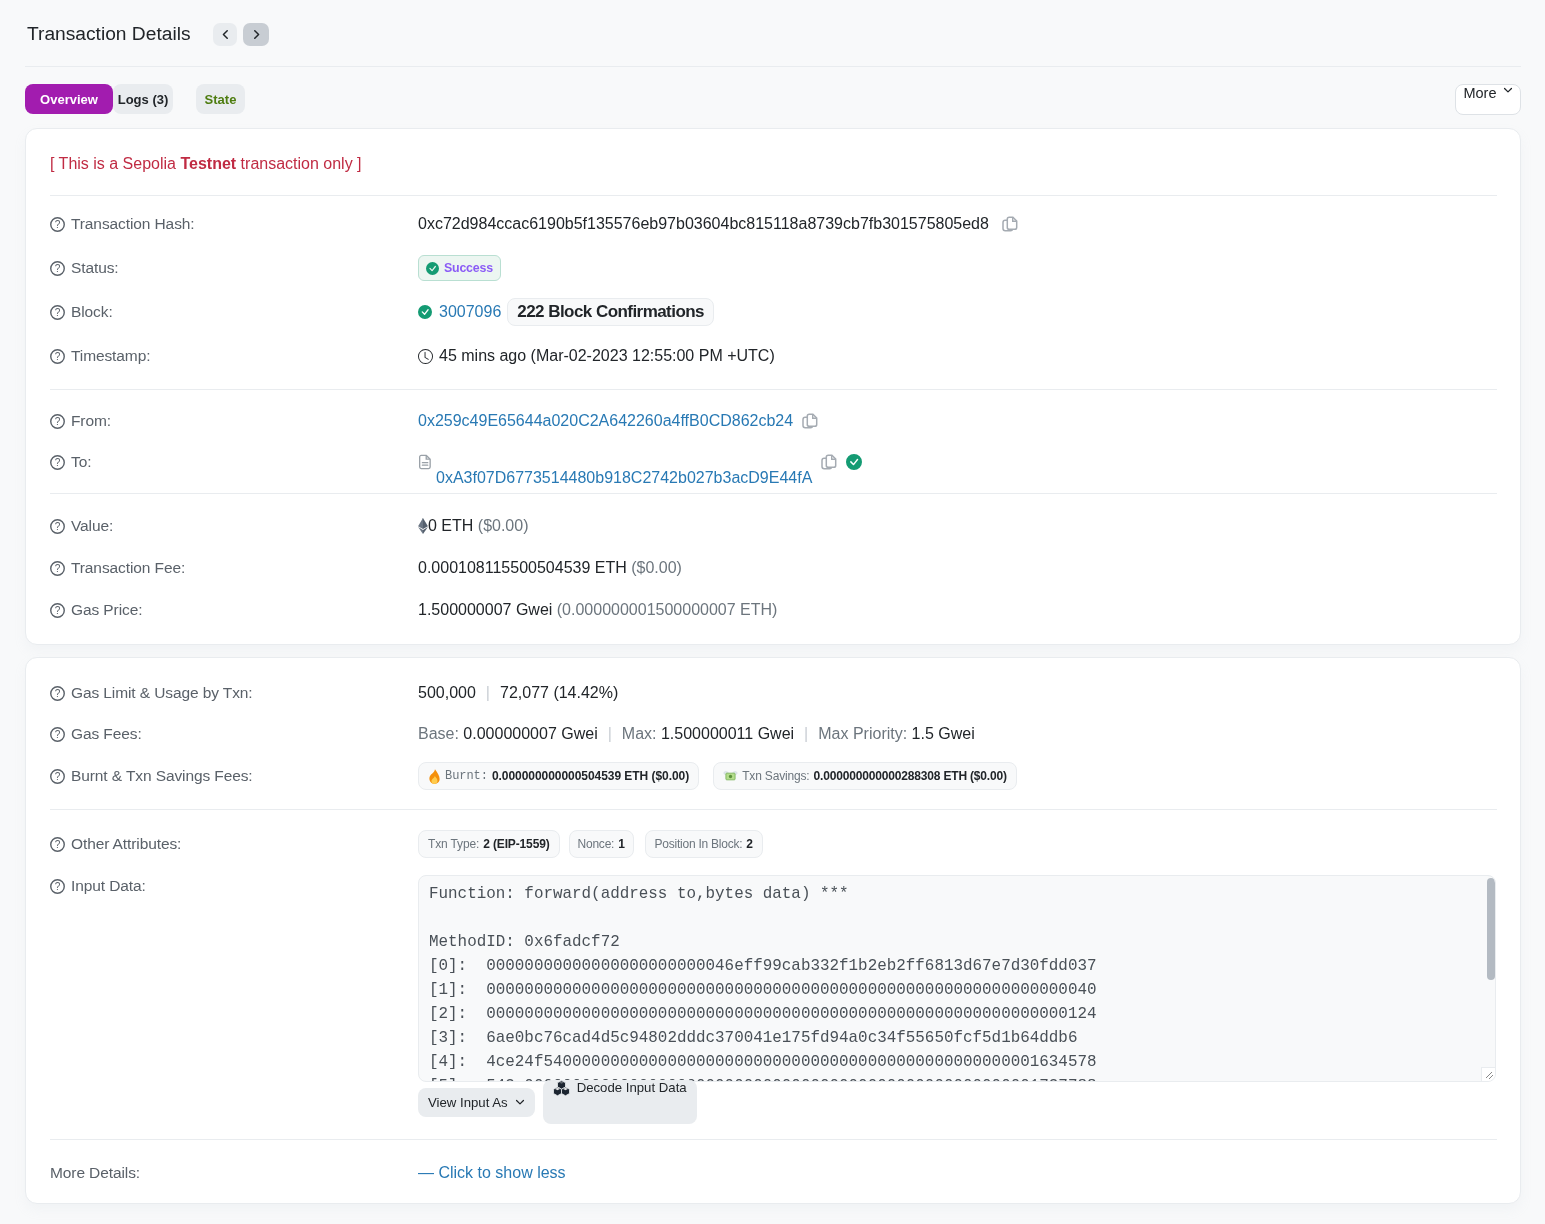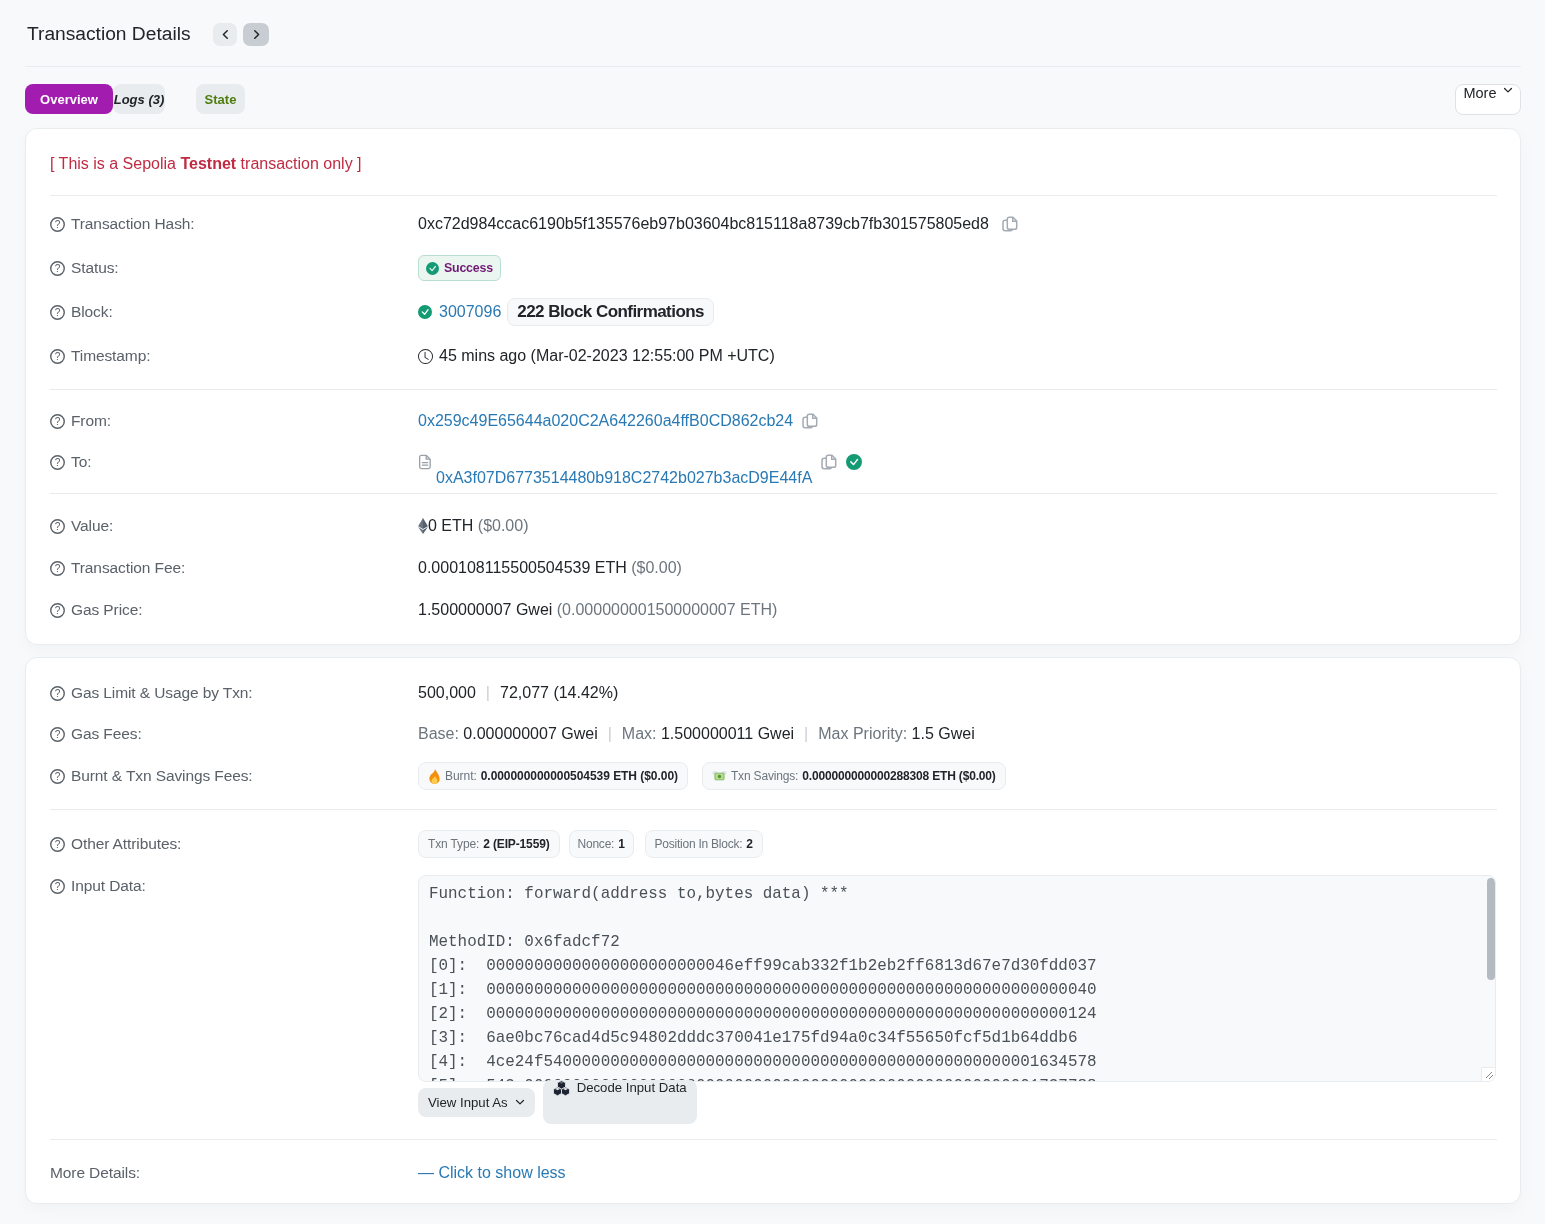--- a/index.html
+++ b/index.html
@@ -30,21 +30,21 @@
     </svg>
 </div>
 <div class="abs" style="left:243px;top:23px;width:26px;height:23px;background:#c8cdd3;border-radius:7px;display:flex;align-items:center;justify-content:center;">
   <svg width="11" height="11" viewBox="0 0 16 16" fill="none" stroke="#212529" stroke-width="2.2" stroke-linecap="round" stroke-linejoin="round">
       <polyline points="5.5,2.5 11,8 5.5,13.5"></polyline>
     </svg>
 </div>
 <div class="abs" style="left:25px;top:66px;width:1496px;height:1px;background:#e9ecef;"></div>
 
 <div class="abs pill" style="left:25px;top:84px;width:88px;background:#a21caf;color:#fff;">Overview</div>
-<div class="abs pill" style="left:113px;top:84px;width:52px;background:#e9ecef;color:#212529;font-style:italic;">Logs (3)</div>
+<div class="abs pill" style="left:113px;top:84px;width:60px;background:#e9ecef;color:#212529;">Logs (3)</div>
 <div class="abs pill" style="left:196px;top:84px;width:49px;background:#e9ecef;color:#4d7c0f;">State</div>
 <div class="abs" style="left:1455px;top:84px;width:66px;height:31px;background:#fff;border:1px solid #dee2e6;border-radius:8px;display:flex;align-items:flex-start;justify-content:center;gap:6px;font-size:14.5px;">More
   <svg width="10" height="10" viewBox="0 0 16 16" fill="none" stroke="#212529" stroke-width="2" stroke-linecap="round" stroke-linejoin="round">
       <polyline points="2.5,5.5 8,11 13.5,5.5"></polyline>
     </svg>
 </div>
 
 <div class="card" style="top:128px;height:517px;">
   <div class="row" style="top:23px;color:#c02b43;">[ This is a Sepolia&nbsp;<b>Testnet</b>&nbsp;transaction only ]</div>
   <div class="hr" style="top:66px;"></div>
@@ -62,21 +62,21 @@
           </svg>
         </span></div>
   </div>
 
   <div class="row" style="top:127px;">
     <div class="lbl"><svg class="qicon" width="15" height="15" viewBox="0 0 16 16">
           <circle cx="8" cy="8" r="7.2" fill="none" stroke="#5a6169" stroke-width="1.5"></circle>
           <text x="8" y="11.8" text-anchor="middle" font-size="10.8" fill="#5a6169" font-family="Liberation Sans,sans-serif">?</text>
         </svg>Status:</div>
     <div class="val">
-      <span style="display:inline-flex;align-items:center;gap:5px;height:26px;padding:0 7px;background:#ecf6f1;border:1px solid #b9dfd2;border-radius:6px;color:#701a75;font-size:12.4px;letter-spacing:-0.2px;font-weight:bold;">
+      <span style="display:inline-flex;align-items:center;gap:5px;height:26px;padding:0 7px;background:#ecf6f1;border:1px solid #b9dfd2;border-radius:6px;color:#8b5cf6;font-size:12.4px;letter-spacing:-0.2px;font-weight:bold;">
           <svg width="13" height="13" viewBox="0 0 16 16" fill="#149b73">
             <path d="M16 8A8 8 0 1 1 0 8a8 8 0 0 1 16 0zm-3.97-3.03a.75.75 0 0 0-1.08.022L7.477 9.417 5.384 7.323a.75.75 0 0 0-1.06 1.06L6.97 11.03a.75.75 0 0 0 1.079-.02l3.992-4.99a.75.75 0 0 0-.01-1.05z"></path>
           </svg>
           <span>Success</span>
         </span>
     </div>
   </div>
 
   <div class="row" style="top:171px;">
     <div class="lbl"><svg class="qicon" width="15" height="15" viewBox="0 0 16 16">
@@ -208,21 +208,21 @@
     <div class="lbl"><svg class="qicon" width="15" height="15" viewBox="0 0 16 16">
           <circle cx="8" cy="8" r="7.2" fill="none" stroke="#5a6169" stroke-width="1.5"></circle>
           <text x="8" y="11.8" text-anchor="middle" font-size="10.8" fill="#5a6169" font-family="Liberation Sans,sans-serif">?</text>
         </svg>Burnt &amp; Txn Savings Fees:</div>
     <div class="val">
       <span class="badge" style="letter-spacing:-0.05px;">
           <svg width="13" height="15" viewBox="0 0 16 18">
             <path fill="#f4900c" d="M8 18c3.6 0 6.3-2.5 6.3-6C14.3 8 11.6 4.2 8.6 0 8.2 5 1.7 5.7 1.7 11.4 1.7 15.1 4.4 18 8 18z"></path>
             <path fill="#ffcc4d" d="M8 18c2 0 3.7-1.4 3.7-3.5 0-1.8-1.3-3.6-3.4-6-.3 2.9-4 3.5-4 6.2C4.3 16.6 6 18 8 18z"></path>
           </svg>
-          <span class="gray" style="margin-left:4px;">Burnt:</span>
+          <span class="gray" style="margin-left:4px;font-family:Liberation Mono, monospace;">Burnt:</span>
           <b>0.000000000000504539 ETH ($0.00)</b>
         </span>
       <span class="badge" style="margin-left:14px;letter-spacing:-0.17px;">
           <svg width="15" height="13" viewBox="0 0 18 15">
             <path d="M1.2 4.5C.4 2.6 2 1 3.7 1.5l2.6.8-1.5 3.5z" fill="#e1e8ed" stroke="#ccd6dd" stroke-width=".5"></path>
             <path d="M16.8 4.5C17.6 2.6 16 1 14.3 1.5l-2.6.8 1.5 3.5z" fill="#e1e8ed" stroke="#ccd6dd" stroke-width=".5"></path>
             <rect x="3.5" y="3.5" width="11" height="8" rx="1" fill="#b4dc8c" stroke="#77b255" stroke-width="1"></rect>
             <circle cx="9" cy="7.5" r="2" fill="#5c913b"></circle>
           </svg>
           <span class="gray" style="margin-left:4px;">Txn Savings:</span>

